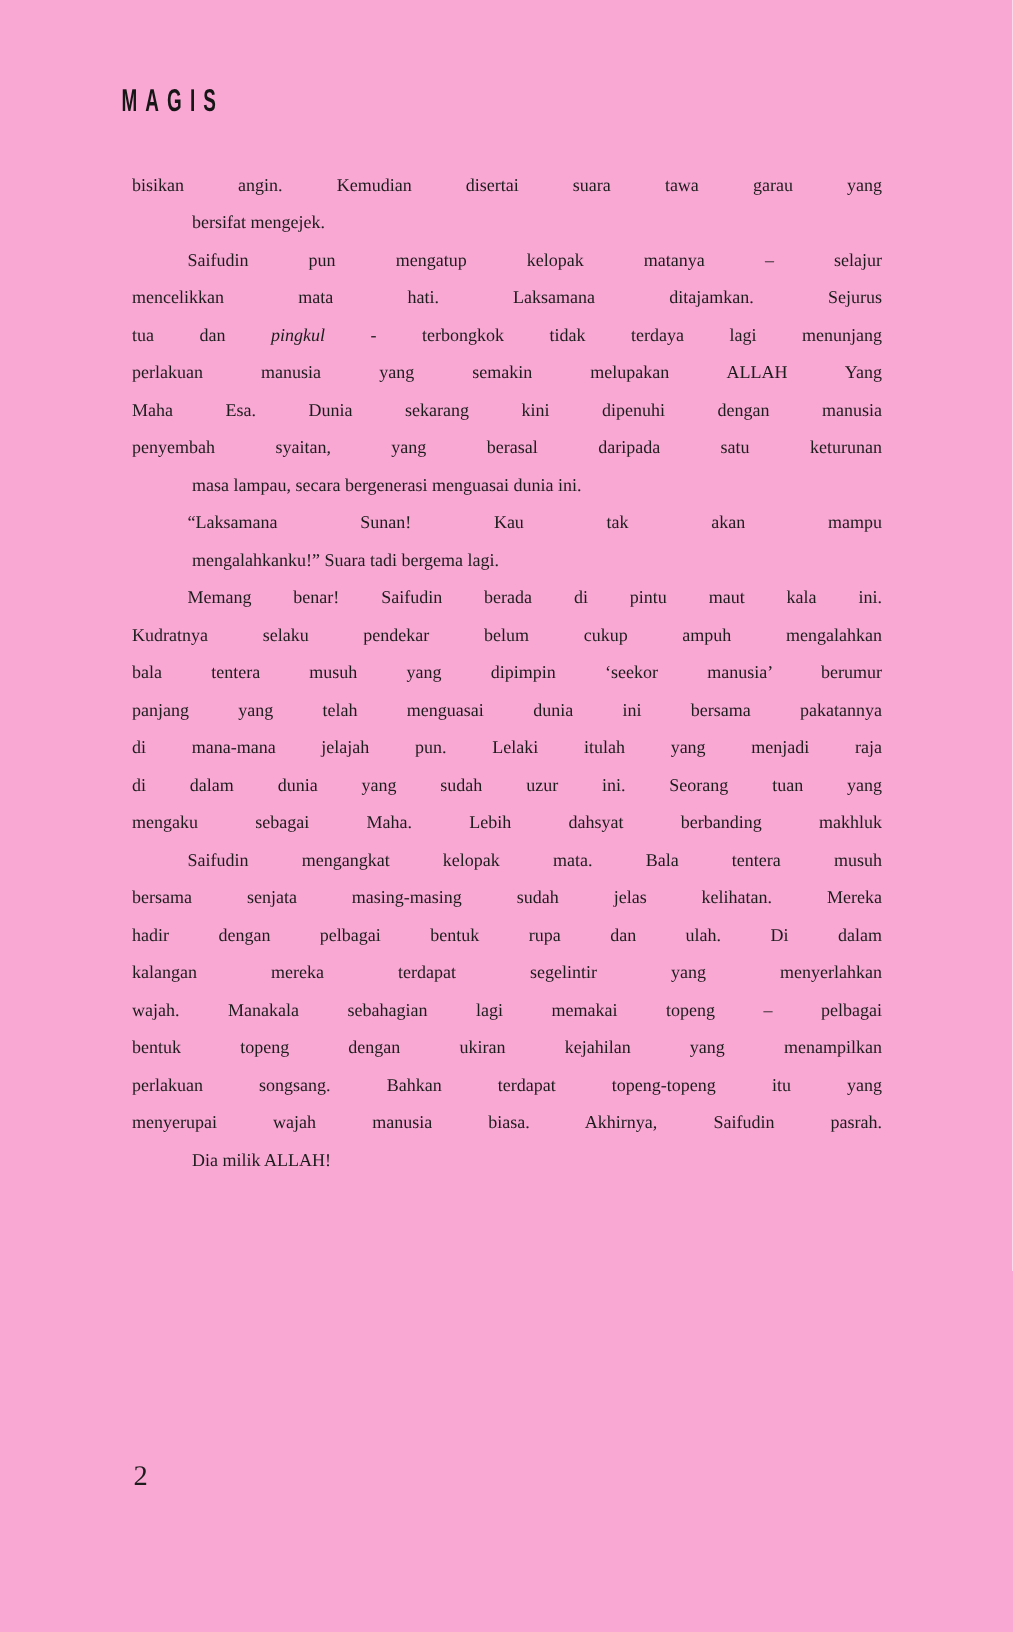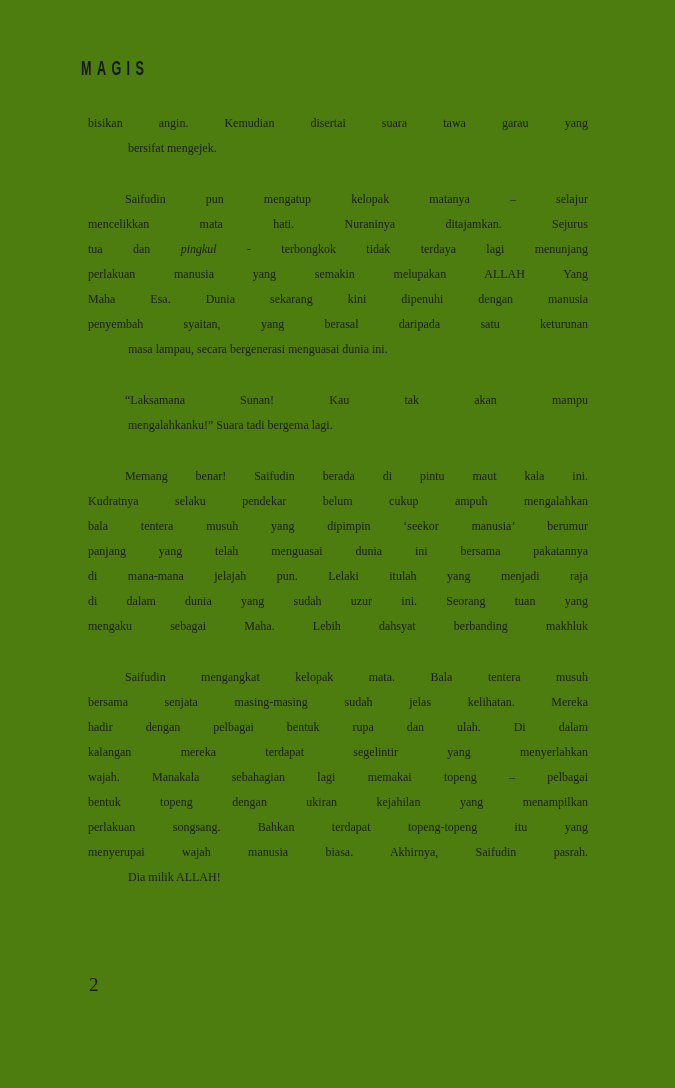--- a/index.html
+++ b/index.html
@@ -1,20 +1,20 @@
 <!DOCTYPE html>
 <html><head>
 <meta charset="utf-8">
 <style>
   html, body { margin: 0; padding: 0; background: #ffffff; }
   .page {
     position: relative;
     width: 675px;
     height: 1088px;
-    background: #4d7c0f;
+    background: #f9a8d4;
     font-family: "Liberation Serif", serif;
     color: #1c1c1c;
     overflow: hidden;
   }
   .running-head {
     position: absolute;
     left: 81px;
     top: 56px;
     height: 22px;
   }
@@ -41,21 +41,21 @@
   .line {
     display: block;
     text-align: justify;
     text-align-last: justify;
   }
   .line.last {
     text-align: left;
     text-align-last: left;
     margin-left: 40px;
   }
-  .para.indent .line.first { text-indent: 37px; margin-top: 26px; }
+  .para.indent .line.first { text-indent: 37px; }
   .italic { font-style: italic; }
   .page-number {
     position: absolute;
     left: 89px;
     top: 974px;
     font-size: 19px;
     color: #1c1c1c;
   }
 </style>
 </head>
@@ -66,21 +66,21 @@
     <span class="rh-inner">MAGIS</span>
   </div>
 
   <div class="body-text">
       <p class="para">
         <span class="line first">bisikan angin. Kemudian disertai suara tawa garau yang</span>
         <span class="line last">bersifat mengejek.</span>
       </p>
       <p class="para indent">
         <span class="line first">Saifudin pun mengatup kelopak matanya – selajur</span>
-        <span class="line">mencelikkan mata hati. Nuraninya ditajamkan. Sejurus</span>
+        <span class="line">mencelikkan mata hati. Laksamana ditajamkan. Sejurus</span>
         <span class="line"><span class="">tua dan </span><span class="italic">pingkul</span><span class=""> - terbongkok tidak terdaya lagi menunjang</span></span>
         <span class="line">perlakuan manusia yang semakin melupakan ALLAH Yang</span>
         <span class="line">Maha Esa. Dunia sekarang kini dipenuhi dengan manusia</span>
         <span class="line">penyembah syaitan, yang berasal daripada satu keturunan</span>
         <span class="line last">masa lampau, secara bergenerasi menguasai dunia ini.</span>
       </p>
       <p class="para indent">
         <span class="line first">“Laksamana Sunan! Kau tak akan mampu</span>
         <span class="line last">mengalahkanku!” Suara tadi bergema lagi.</span>
       </p>

